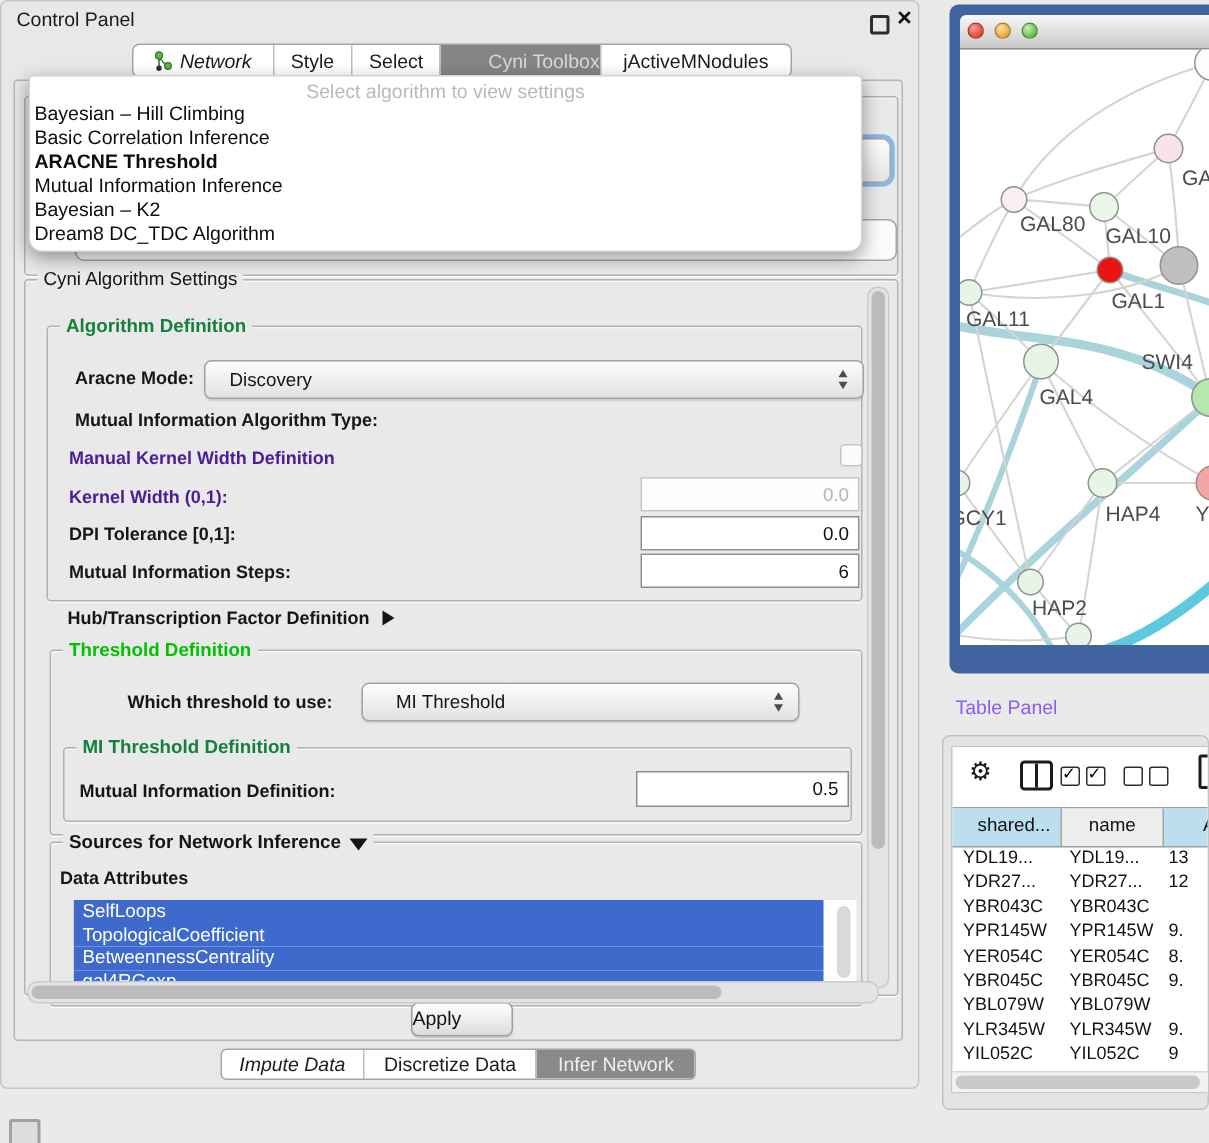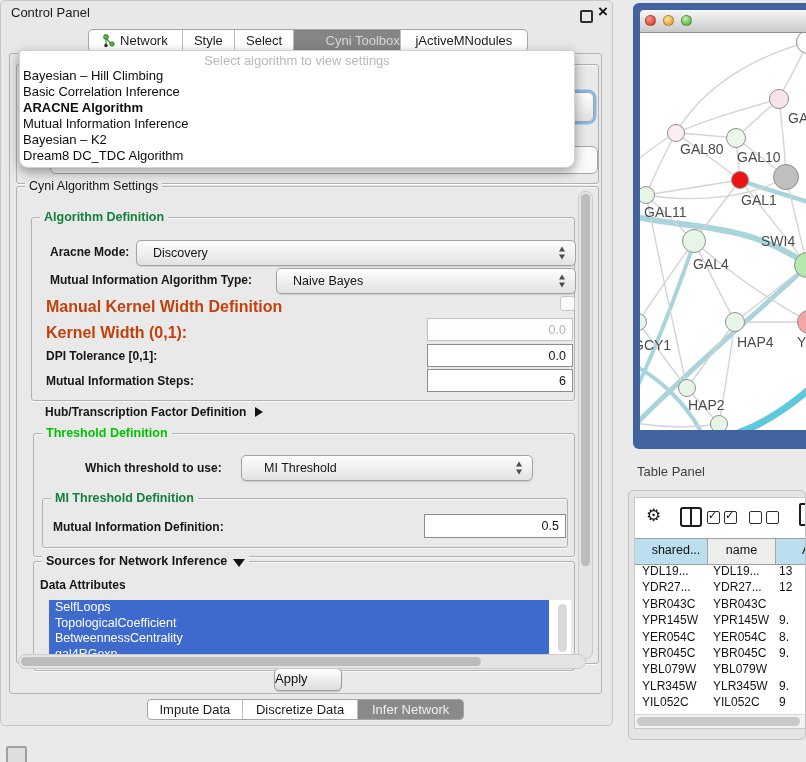--- a/index.html
+++ b/index.html
@@ -8,21 +8,21 @@
        -webkit-font-smoothing:antialiased;}
   .abs{position:absolute;}
   
   .gbox{position:absolute;border:1px solid #b2b2b2;border-radius:3px;
         box-shadow:inset 0 1px 0 rgba(255,255,255,.6),0 1px 0 rgba(255,255,255,.8);}
   .legend{position:absolute;top:-8px;left:8px;padding:0 4px;background:#e9e9e9;
           font-size:12.5px;font-weight:bold;color:#151515;white-space:nowrap;}
   .legend.blue{color:#15803d;}
   .legend.green{color:#00c300;}
   .blabel{position:absolute;font-size:12px;font-weight:bold;color:#161616;white-space:nowrap;}
-  .glabel{position:absolute;font-size:16px;font-weight:bold;color:#c2410c;white-space:nowrap;}
+  .glabel{position:absolute;font-size:12px;font-weight:bold;color:#4c1d95;white-space:nowrap;}
   .combo{position:absolute;border:1px solid #a3a3a3;border-radius:5px;
          background:linear-gradient(#fdfdfd,#e2e2e2);font-size:12.5px;color:#141414;
          box-shadow:0 1px 1px rgba(0,0,0,.12);}
   .combo .val{position:absolute;left:16px;top:50%;transform:translateY(-50%);white-space:nowrap;}
   .spin{position:absolute;right:9px;top:50%;transform:translateY(-50%);width:7px;height:13px;}
   .spin::before{content:"";position:absolute;left:0;top:0;border-left:3.5px solid transparent;
          border-right:3.5px solid transparent;border-bottom:5px solid #4c4c4c;}
   .spin::after{content:"";position:absolute;left:0;bottom:0;border-left:3.5px solid transparent;
          border-right:3.5px solid transparent;border-top:5px solid #4c4c4c;}
   .tfield{position:absolute;background:#fff;border:1px solid #8d8d8d;font-size:12.5px;
@@ -40,21 +40,21 @@
   #control-panel{left:0;top:8;width:613px;height:726px;background:#e8e8e8;
      border:1px solid #c6c6c6;border-radius:5px;box-sizing:border-box;}
   #cp-title{left:10px;top:4px;font-size:13px;color:#1a1a1a;}
   #float-icon{left:579px;top:9px;width:9px;height:9px;border:2px solid #2d2d2d;border-radius:2px;}
   #close-icon{left:597px;top:1px;font-size:17px;font-weight:bold;color:#111;}
   
   .tabstrip{position:absolute;display:flex;background:#fff;border:1px solid #a5a5a5;
      border-radius:5px;overflow:hidden;box-sizing:border-box;}
   .seg{font-size:13px;color:#1c1c1c;text-align:center;white-space:nowrap;
        border-left:1px solid #bdbdbd;display:flex;align-items:center;justify-content:center;gap:5px;}
-  .seg:first-child{border-left:none;}
+  .seg:first-child{border-left:none;font-style:italic;}
   .seg.sel{background:#858585;color:#d8d8d8;}
   
   #algo-dropdown{left:18px;top:49px;width:554px;height:116px;background:#fff;z-index:50;
      border:1px solid #d2d2d2;border-radius:3px 3px 9px 9px;
      box-shadow:0 4px 12px rgba(0,0,0,.38);}
   #dd-hint{position:absolute;top:2px;left:0;right:0;text-align:center;font-size:13px;color:#b9b9b9;}
   #dd-items{position:absolute;top:17px;left:3px;right:3px;}
   .dd-item{height:16px;line-height:16px;font-size:13px;color:#0d0d0d;white-space:nowrap;}
   .dd-bold{font-weight:bold;}
   
@@ -74,21 +74,21 @@
      background:linear-gradient(#f7f7f7,#c9c9c9);border-bottom:1px solid #8f8f8f;box-sizing:border-box;}
   .light{position:absolute;top:5px;width:11px;height:11px;border-radius:50%;border:1px solid rgba(0,0,0,.25);box-sizing:border-box;}
   #light-red{left:5px;background:radial-gradient(circle at 35% 30%,#ff9c92,#e3473a 70%);}
   #light-yellow{left:23px;background:radial-gradient(circle at 35% 30%,#ffe2a0,#e9a83c 70%);}
   #light-green{left:41px;background:radial-gradient(circle at 35% 30%,#c7f0b2,#68bb48 70%);}
   #net-canvas{left:7px;top:30px;width:166px;height:397px;background:#fff;overflow:hidden;}
   #edges{position:absolute;left:0;top:0;}
   .node{position:absolute;border-radius:50%;border:1.5px solid #909090;box-sizing:border-box;}
   .nlabel{position:absolute;font-size:14px;color:#4c4c4c;white-space:nowrap;}
   
-  #table-panel-title{left:637px;top:464px;font-size:13px;color:#404040;}
+  #table-panel-title{left:637px;top:464px;font-size:13px;color:#8b5cf6;}
   #table-container{left:628px;top:490px;width:178px;height:250px;background:#e4e4e4;
      border:1px solid #c3c3c3;border-radius:5px;box-sizing:border-box;overflow:hidden;}
   #table-inner{position:absolute;left:5px;top:6px;width:178px;height:232px;background:#fff;
      border:1px solid #c9c9c9;box-sizing:border-box;}
   .tb-icon{position:absolute;color:#1a1a1a;}
   .col-icon{width:18px;height:16px;border:2px solid #1c1c1c;border-radius:3px;}
   .col-icon::after{content:"";position:absolute;left:8px;top:0;bottom:0;width:2px;background:#1c1c1c;}
   .cb{position:absolute;width:11px;height:11px;border:1.5px solid #2e2e2e;border-radius:2px;background:#fff;}
   .cb.checked::after{content:"\2713";position:absolute;left:0px;top:-3px;font-size:11px;font-weight:bold;}
   .page-icon{width:13px;height:19px;border:2px solid #1c1c1c;border-radius:2px;background:#fff;}
@@ -156,24 +156,20 @@
       <div class="gbox" style="left:14px;top:30px;width:542px;height:182px;">
         <span class="legend blue">Algorithm Definition</span>
 
         <span class="blabel" style="left:18px;top:27px;">Aracne Mode:</span>
         <div class="combo" style="left:104px;top:22px;width:438px;height:24px;">
           <span class="val">Discovery</span>
           <span class="spin"></span>
         </div>
 
         <span class="blabel" style="left:18px;top:55px;">Mutual Information Algorithm Type:</span>
-        <div class="combo" style="left:244px;top:50px;width:298px;height:24px;">
-          <span class="val">Naive Bayes</span>
-          <span class="spin"></span>
-        </div>
 
         <span class="glabel" style="left:14px;top:80px;">Manual Kernel Width Definition</span>
         <div class="abs" style="left:528px;top:78px;width:15px;height:15px;border:1.5px solid #c6c6c6;border-radius:3px;background:#fbfbfb;box-sizing:border-box;"></div>
 
         <span class="glabel" style="left:14px;top:106px;">Kernel Width (0,1):</span>
         <div class="tfield disabled" style="left:395px;top:100px;width:146px;height:23px;">0.0</div>
 
         <span class="blabel" style="left:14px;top:131px;">DPI Tolerance [0,1]:</span>
         <div class="tfield" style="left:395px;top:126px;width:146px;height:23px;">0.0</div>
 
@@ -221,21 +217,21 @@
     </div>
 
     <div id="apply-btn" class="abs">Apply</div>
   </div>
 
   <div id="algo-dropdown" class="abs">
     <div id="dd-hint">Select algorithm to view settings</div>
     <div id="dd-items">
         <div class="dd-item">Bayesian – Hill Climbing</div>
         <div class="dd-item">Basic Correlation Inference</div>
-        <div class="dd-item dd-bold">ARACNE Algorithm</div>
+        <div class="dd-item dd-bold">ARACNE Threshold</div>
         <div class="dd-item">Mutual Information Inference</div>
         <div class="dd-item">Bayesian – K2</div>
         <div class="dd-item">Dream8 DC_TDC Algorithm</div>
       </div>
   </div>
 
   <div class="tabstrip" style="left:146px;top:698px;width:317px;height:21px;border-radius:4px;">
     <div class="seg" style="width:95px;">
         <span>Impute Data</span>
       </div>

